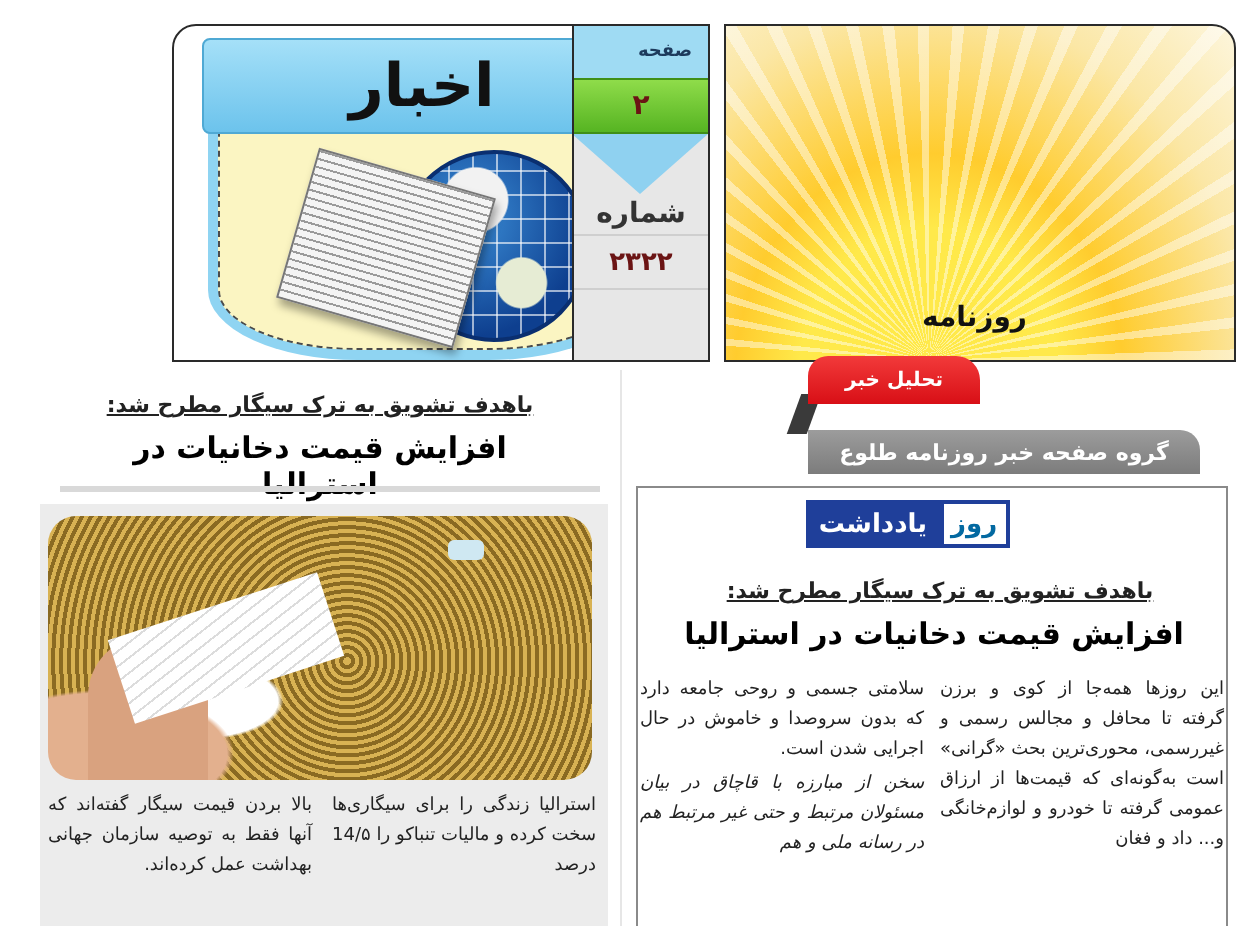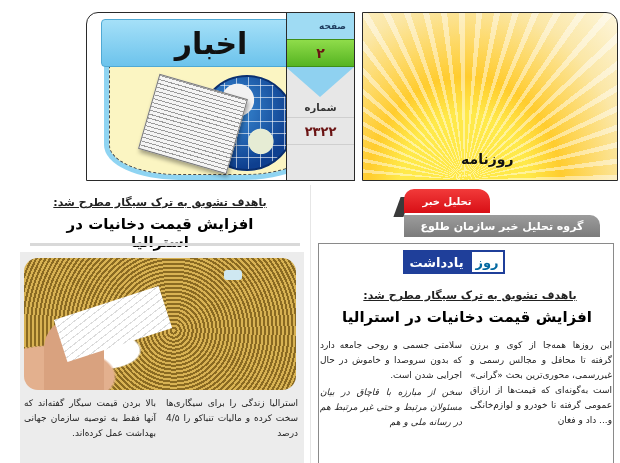--- a/index.html
+++ b/index.html
@@ -61,21 +61,21 @@
       display: flex; align-items: center; justify-content: center;
       font-size: 14px; font-weight: bold; color: #6b1414;
     }
     .info-triangle {
       width: 0; height: 0; margin: 0 auto;
       border-left: 34px solid transparent; border-right: 34px solid transparent;
       border-top: 30px solid #8fd1f0;
     }
     .info-issue-label {
       height: 20px; display: flex; align-items: center; justify-content: center;
-      font-size: 10px; font-weight: bold; color: #333;
+      font-size: 14px; font-weight: bold; color: #333;
     }
     .info-issue-num {
       height: 28px; display: flex; align-items: center; justify-content: center;
       font-size: 13px; font-weight: bold; color: #6b1414;
       border-top: 1px solid #cfcfcf; border-bottom: 1px solid #cfcfcf;
     }
     .info-year {
       padding-top: 4px; text-align: center; font-size: 7px; line-height: 10px; color: #6b1414;
     }
 
@@ -138,21 +138,21 @@
     .left-body {
       position: absolute; left: 24px; top: 396px; width: 274px;
       display: flex; flex-direction: row; gap: 10px;
     }
     .left-body .col {
       flex: 1; font-size: 9px; line-height: 15px; color: #222; text-align: justify;
     }
 
     
     .tab-red {
-      position: absolute; left: 404px; top: 189px; width: 86px; height: 24px;
+      position: absolute; left: 404px; top: 178px; width: 86px; height: 24px;
       background: linear-gradient(#f23a3a, #d80f16); border-radius: 10px 12px 0 0;
       display: flex; align-items: center; justify-content: center;
       font-size: 10px; font-weight: bold; color: #fff;
     }
     .tab-red-fold {
       position: absolute; left: 397px; top: 197px; width: 10px; height: 20px;
       background: #3a3a3a; transform: skewX(-20deg);
     }
     .tab-gray {
       position: absolute; left: 404px; top: 215px; width: 196px; height: 22px;
@@ -229,27 +229,27 @@
 <div class="left-rule"></div>
 
 <div class="photo-frame"></div>
 <div class="photo">
   <div class="photo-light"></div>
   <div class="photo-hand"></div>
   <div class="photo-cigs"></div>
 </div>
 
 <div class="left-body">
-  <div class="col">استرالیا زندگی را برای سیگاری‌ها سخت کرده و مالیات تنباکو را 4/۵ درصد</div>
+  <div class="col">استرالیا زندگی را برای سیگاری‌ها سخت کرده و مالیات تنباکو را 14/۵ درصد</div>
   <div class="col">بالا بردن قیمت سیگار گفته‌اند که آنها فقط به توصیه سازمان جهانی بهداشت عمل کرده‌اند.</div>
 </div>
 
 <div class="tab-red-fold"></div>
 <div class="tab-red">تحلیل خبر</div>
-<div class="tab-gray">گروه تحلیل خبر سازمان طلوع</div>
+<div class="tab-gray">گروه صفحه خبر روزنامه طلوع</div>
 
 <div class="right-box"></div>
 
 <div class="yaddasht">
   <span class="y2">روز</span>
   <span class="y1">یادداشت</span>
 </div>
 
 <div class="right-kicker">باهدف تشویق به ترک سیگار مطرح شد:</div>
 <div class="right-headline">افزایش قیمت دخانیات در استرالیا</div>

